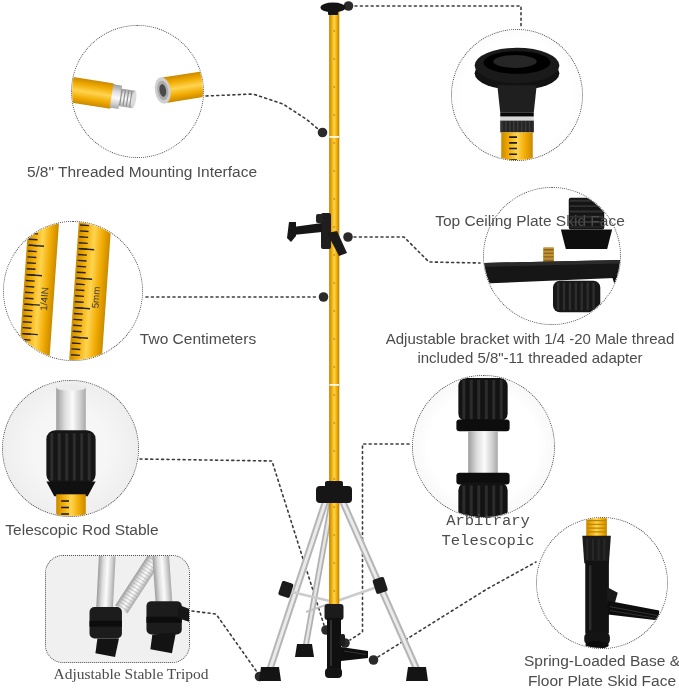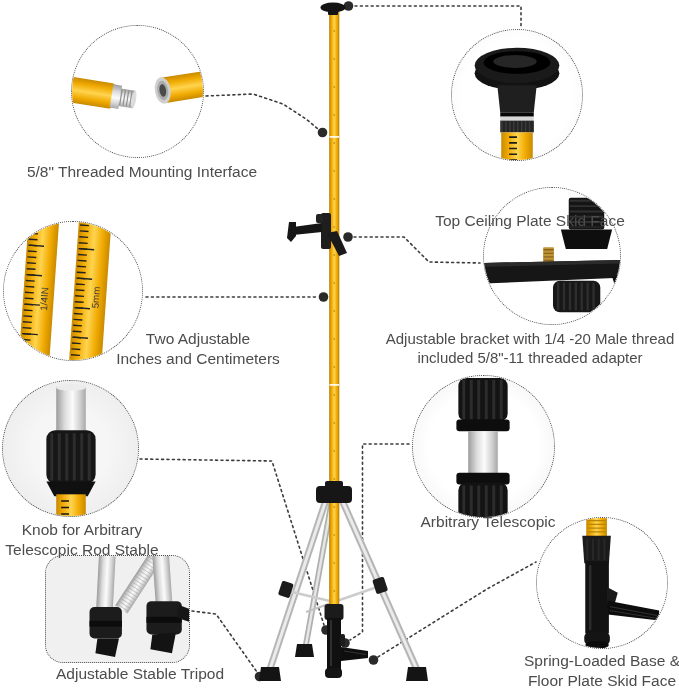--- a/index.html
+++ b/index.html
@@ -251,39 +251,37 @@
 
   <div class="label" style="left:11px;top:162px;width:262px;">
     <span>5/8" Threaded Mounting Interface</span>
   </div>
 
   <div class="label" style="left:410px;top:163px;width:240px;margin-top:48px;">
     <span>Top Ceiling Plate Skid Face</span>
   </div>
 
   <div class="label" style="left:98px;top:329px;width:200px;">
-    <span>Two Adjustable</span>
-    <span>Inches and Centimeters</span>
+    <span>Two Centimeters</span>
   </div>
 
   <div class="label small" style="left:371px;top:329px;width:318px;">
     <span>Adjustable bracket with 1/4 -20 Male thread</span>
     <span>included 5/8"-11 threaded adapter</span>
   </div>
 
   <div class="label" style="left:0px;top:520px;width:164px;">
-    <span>Knob for Arbitrary</span>
     <span>Telescopic Rod Stable</span>
   </div>
 
-  <div class="label" style="left:399px;top:512px;width:178px;">
+  <div class="label" style="left:399px;top:512px;width:178px;font-family:Liberation Mono, monospace;">
     <span>Arbitrary Telescopic</span>
   </div>
 
-  <div class="label" style="left:40px;top:664px;width:200px;">
+  <div class="label" style="left:31px;top:664px;width:200px;font-family:Liberation Serif, serif;">
     <span>Adjustable Stable Tripod</span>
   </div>
 
   <div class="label" style="left:512px;top:651px;width:180px;">
     <span>Spring-Loaded Base &amp;</span>
     <span>Floor Plate Skid Face</span>
   </div>
 
 </div>
 

